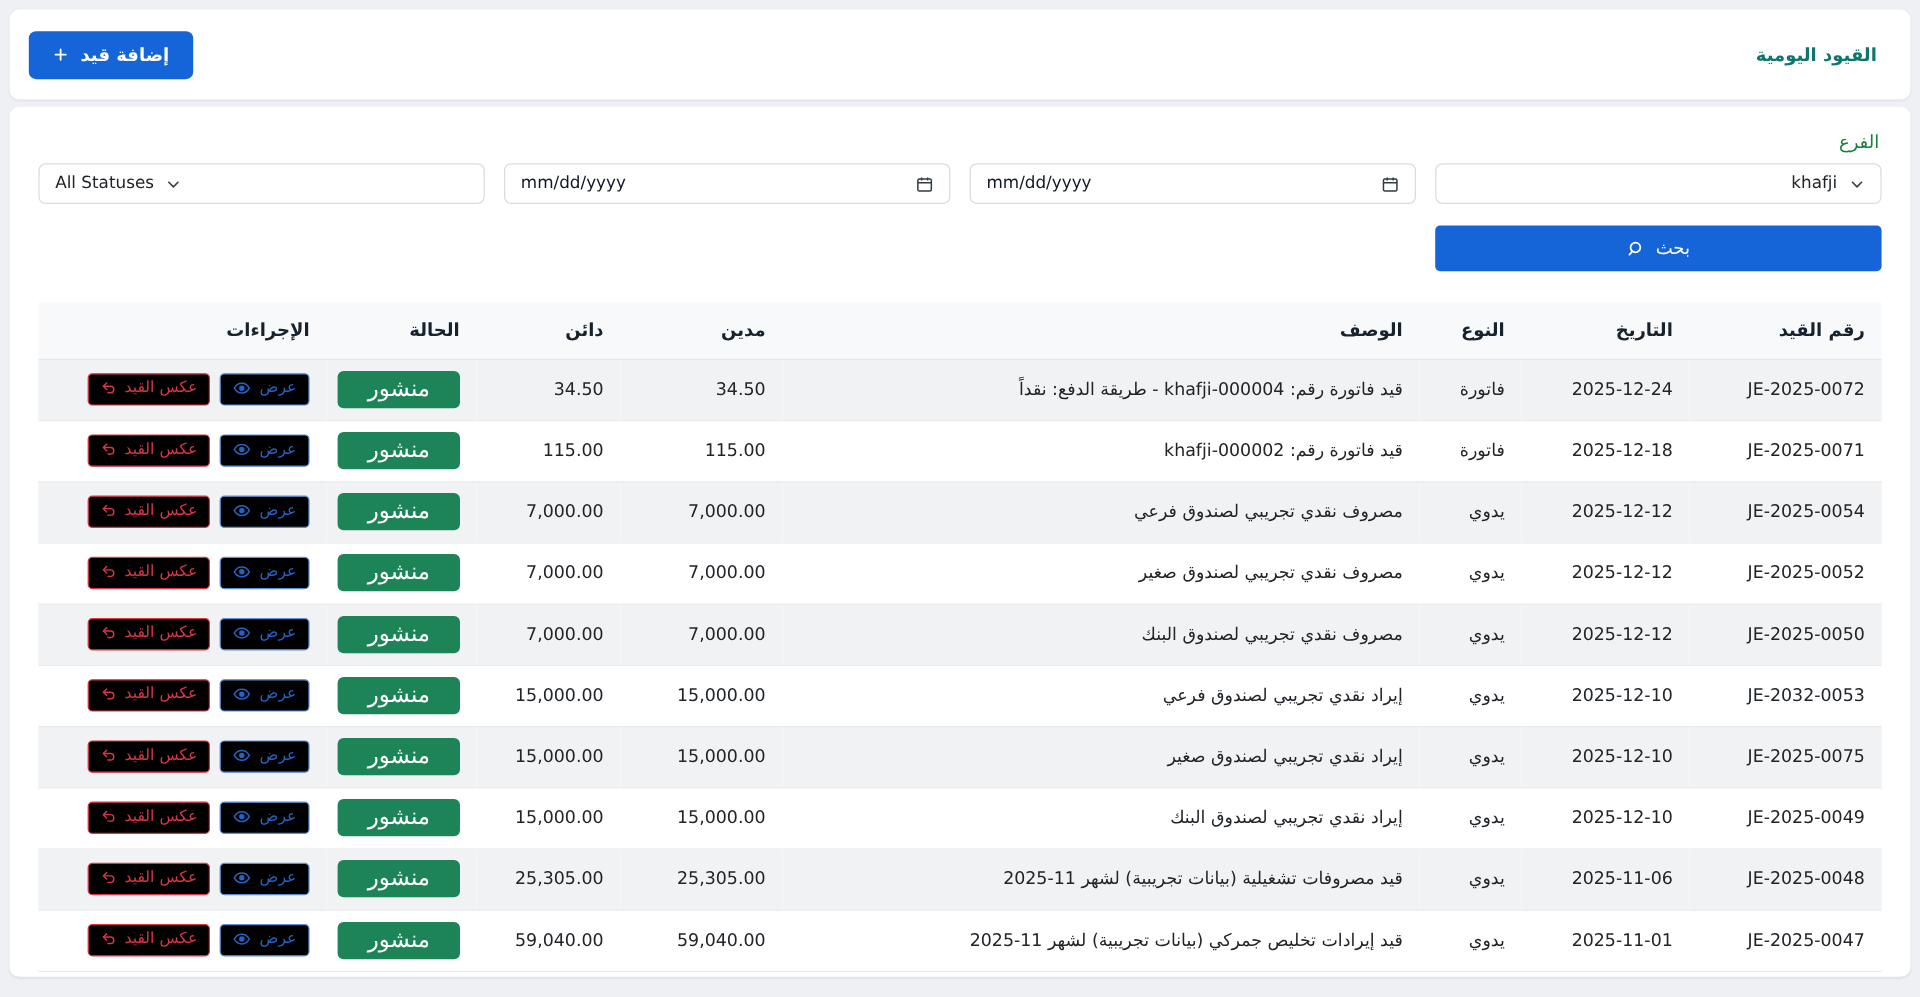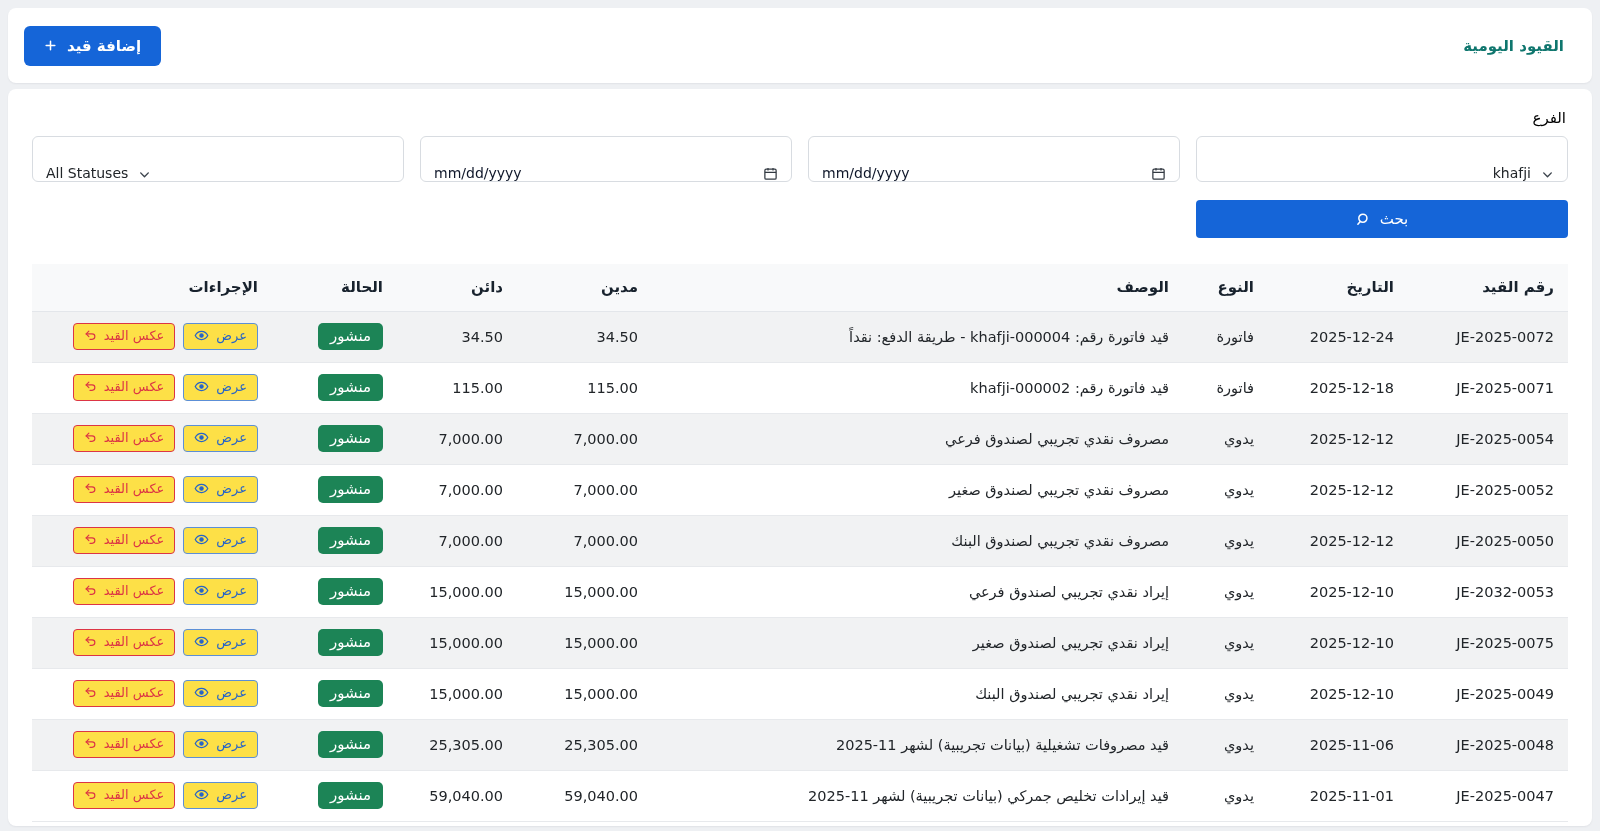--- a/index.html
+++ b/index.html
@@ -32,29 +32,29 @@
     font-family: inherit;
   }
   
   .main-card {
     margin: 0 8px 8px;
     background: #fff;
     border-radius: 8px;
     box-shadow: 0 1px 2px rgba(16,24,40,.06);
     padding: 18px 24px 4px;
   }
-  .branch-label { font-size: 15px; color: #000000; margin: 2px 2px 9px; }
+  .branch-label { font-size: 15px; color: #15803d; margin: 2px 2px 9px; }
   .filters-grid, .search-row {
     display: grid;
     grid-template-columns: repeat(4, 1fr);
     gap: 16px;
   }
   .input-box {
-    height: 46px; border: 1px solid #d8dce1; border-radius: 6px; background: #fff;
-    display: flex; align-items: flex-end; padding: 0 13px; font-size: 14px;
+    height: 34px; border: 1px solid #d8dce1; border-radius: 6px; background: #fff;
+    display: flex; align-items: center; padding: 16px 13px; font-size: 14px;
     color: #212529; cursor: pointer;
   }
   .select-box { justify-content: flex-start; gap: 10px; }
   .select-box .chev { display: inline-flex; }
   .date-box { direction: ltr; justify-content: space-between; color: #0f172a; gap: 33px; }
   .search-row { margin-top: 18px; }
   .search-btn {
     height: 38px; background: #1565d8; color: #fff; border: none; border-radius: 4px;
     font-size: 15px; display: inline-flex; align-items: center; justify-content: center;
     gap: 9px; cursor: pointer; font-family: inherit;
@@ -68,27 +68,27 @@
     text-align: start; padding: 0 14px; height: 47px;
     border-bottom: 1px solid #e3e6ea; white-space: nowrap;
   }
   tbody td {
     font-size: 14.5px; color: #212529; padding: 0 14px; height: 51px;
     text-align: start; border-bottom: 1px solid #e7e9ec; white-space: nowrap;
     overflow: hidden;
   }
   tbody tr:nth-child(odd) { background: #f1f2f3; }
   .badge {
-    background: #1c8456; color: #fff; font-size: 15px;
-    padding: 4px 12px 5px; border-radius: 5px; display: inline-block;
+    background: #1c8456; color: #fff; font-size: 19px;
+    padding: 4px 25px 5px; border-radius: 5px; display: inline-block;
   }
   .actions { display: flex; gap: 8px; }
   .row-btn {
     display: inline-flex; align-items: center; gap: 7px;
-    background: #fde047; border-radius: 4px; font-size: 13px;
+    background: #000000; border-radius: 4px; font-size: 13px;
     padding: 4px 10px 5px; cursor: pointer; font-family: inherit; line-height: 1.3;
   }
   .btn-view { border: 1px solid #5c8fd6; color: #2563c9; }
   .btn-reverse { border: 1px solid #dc3545; color: #dc3545; }
   svg { flex: none; }
 </style>
 </head>
 <body>
 
 <div class="header-card">

